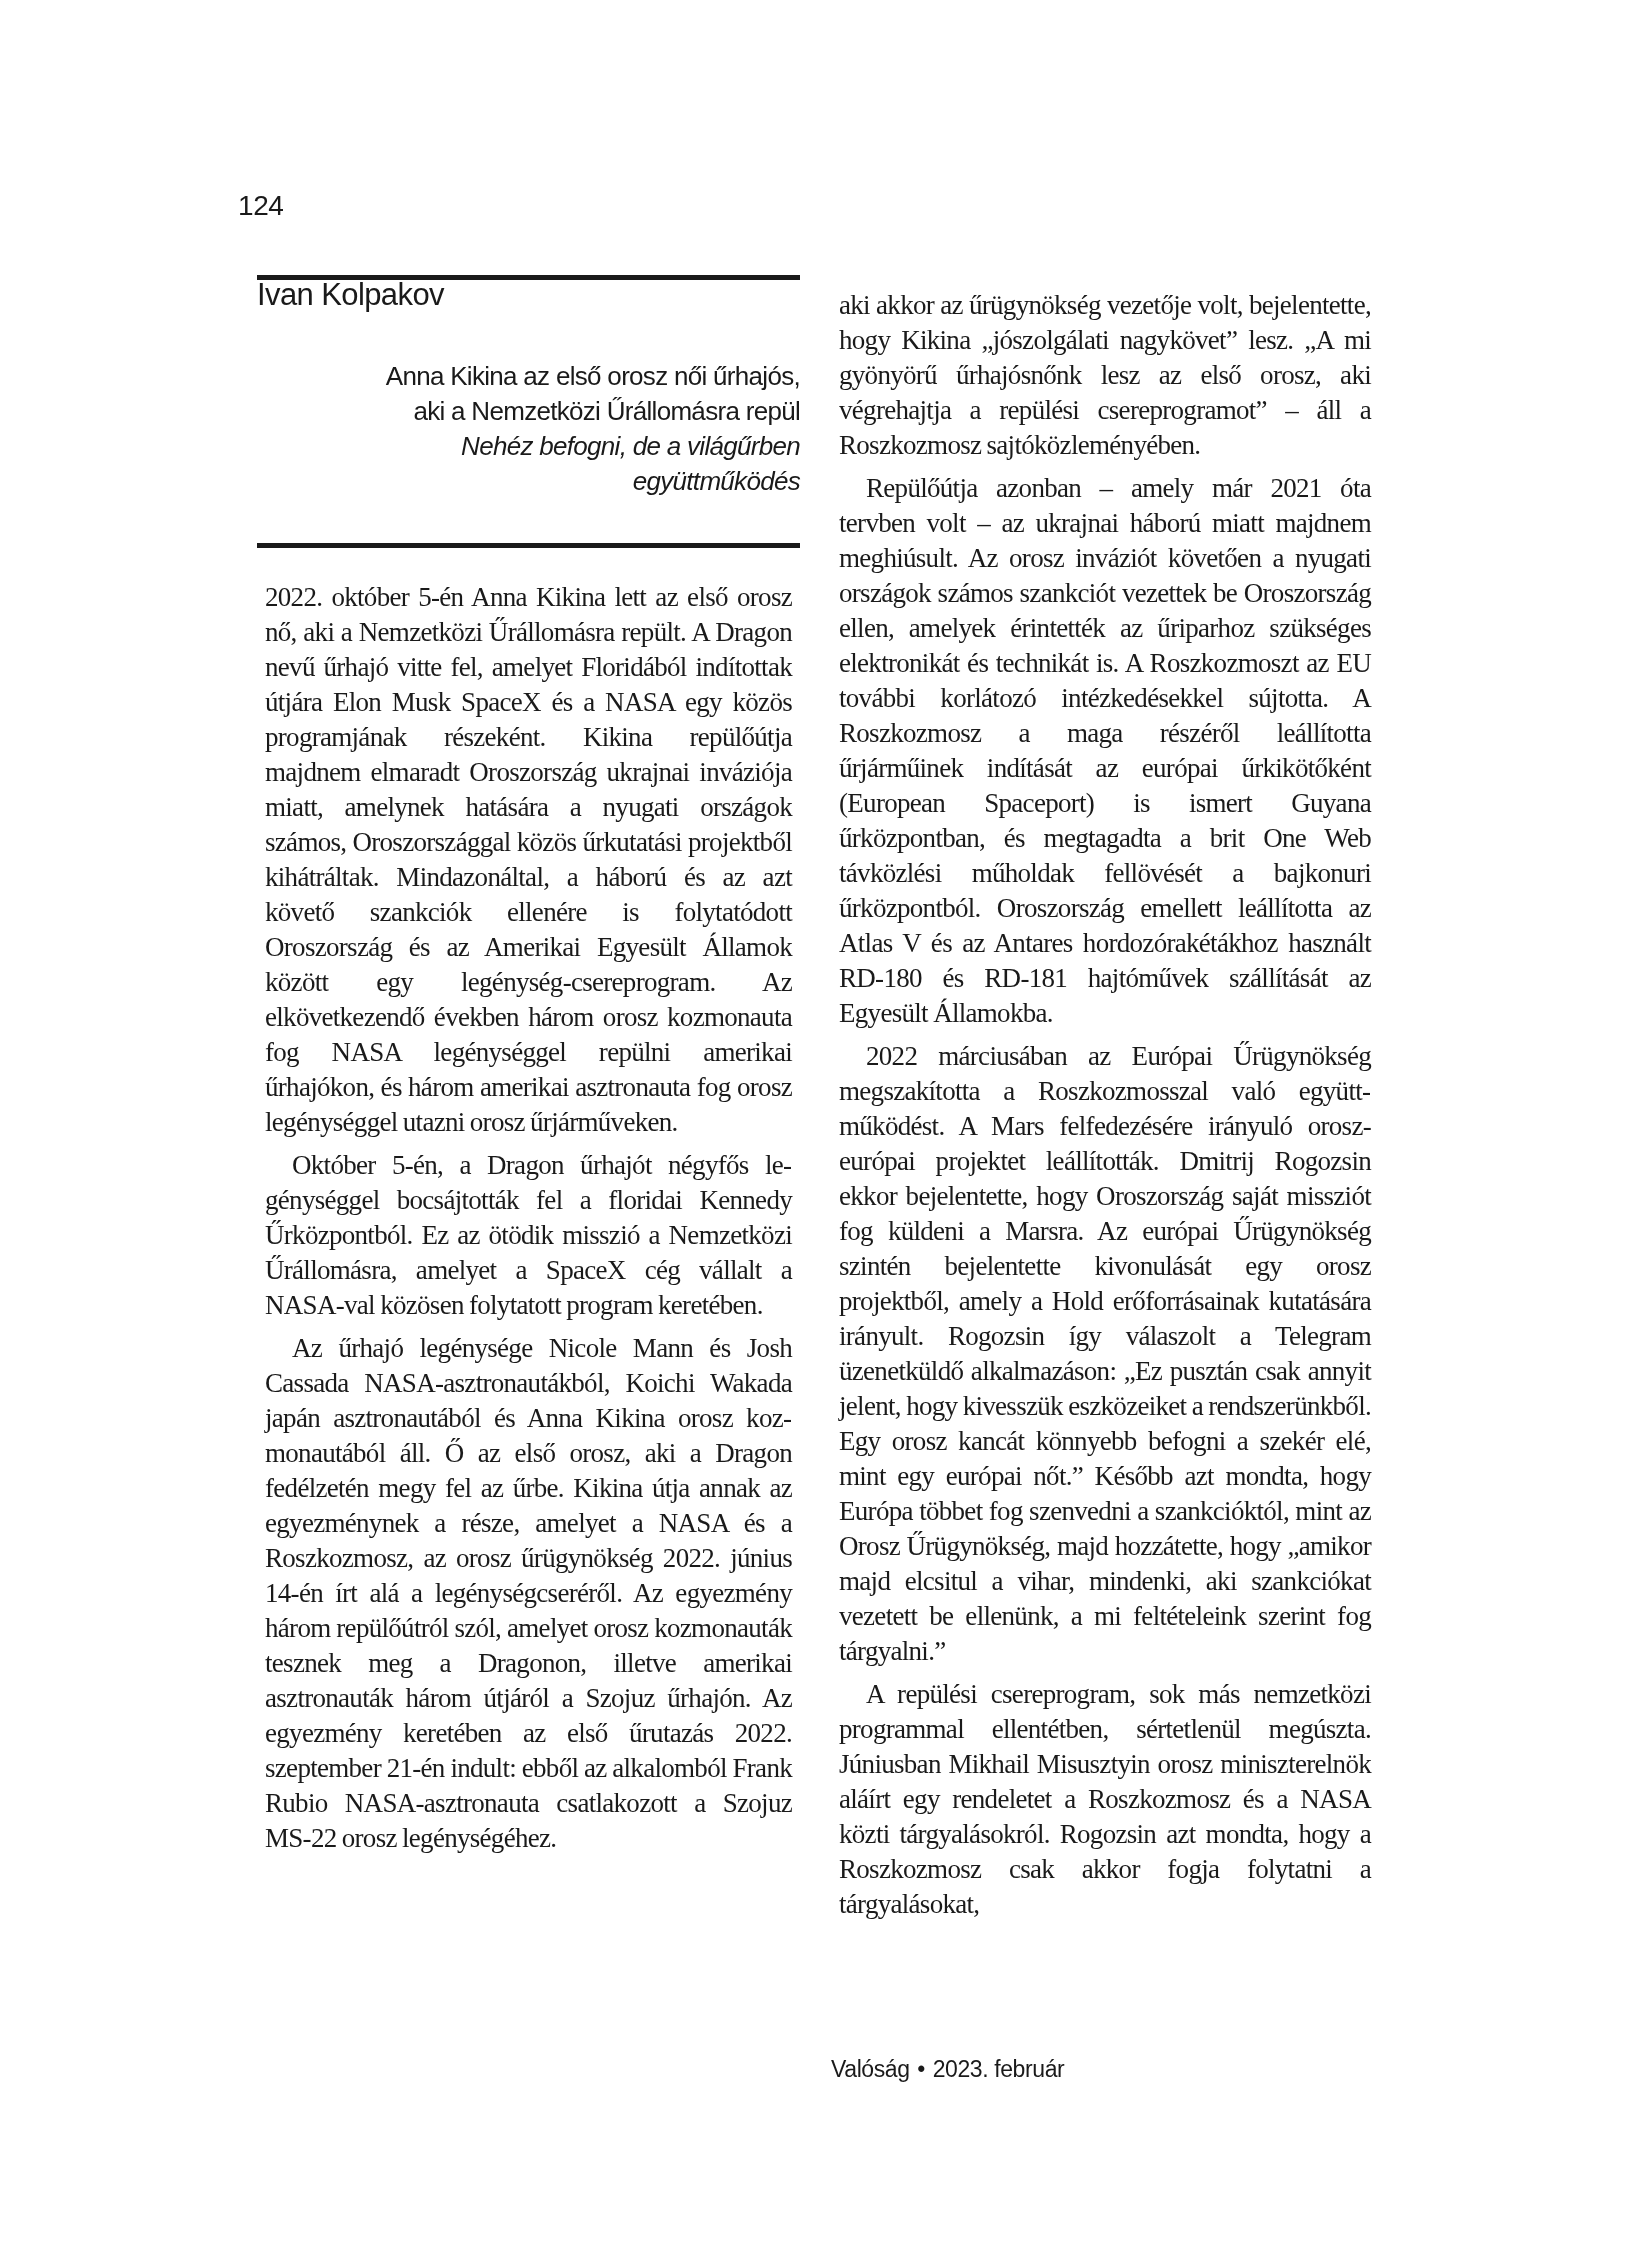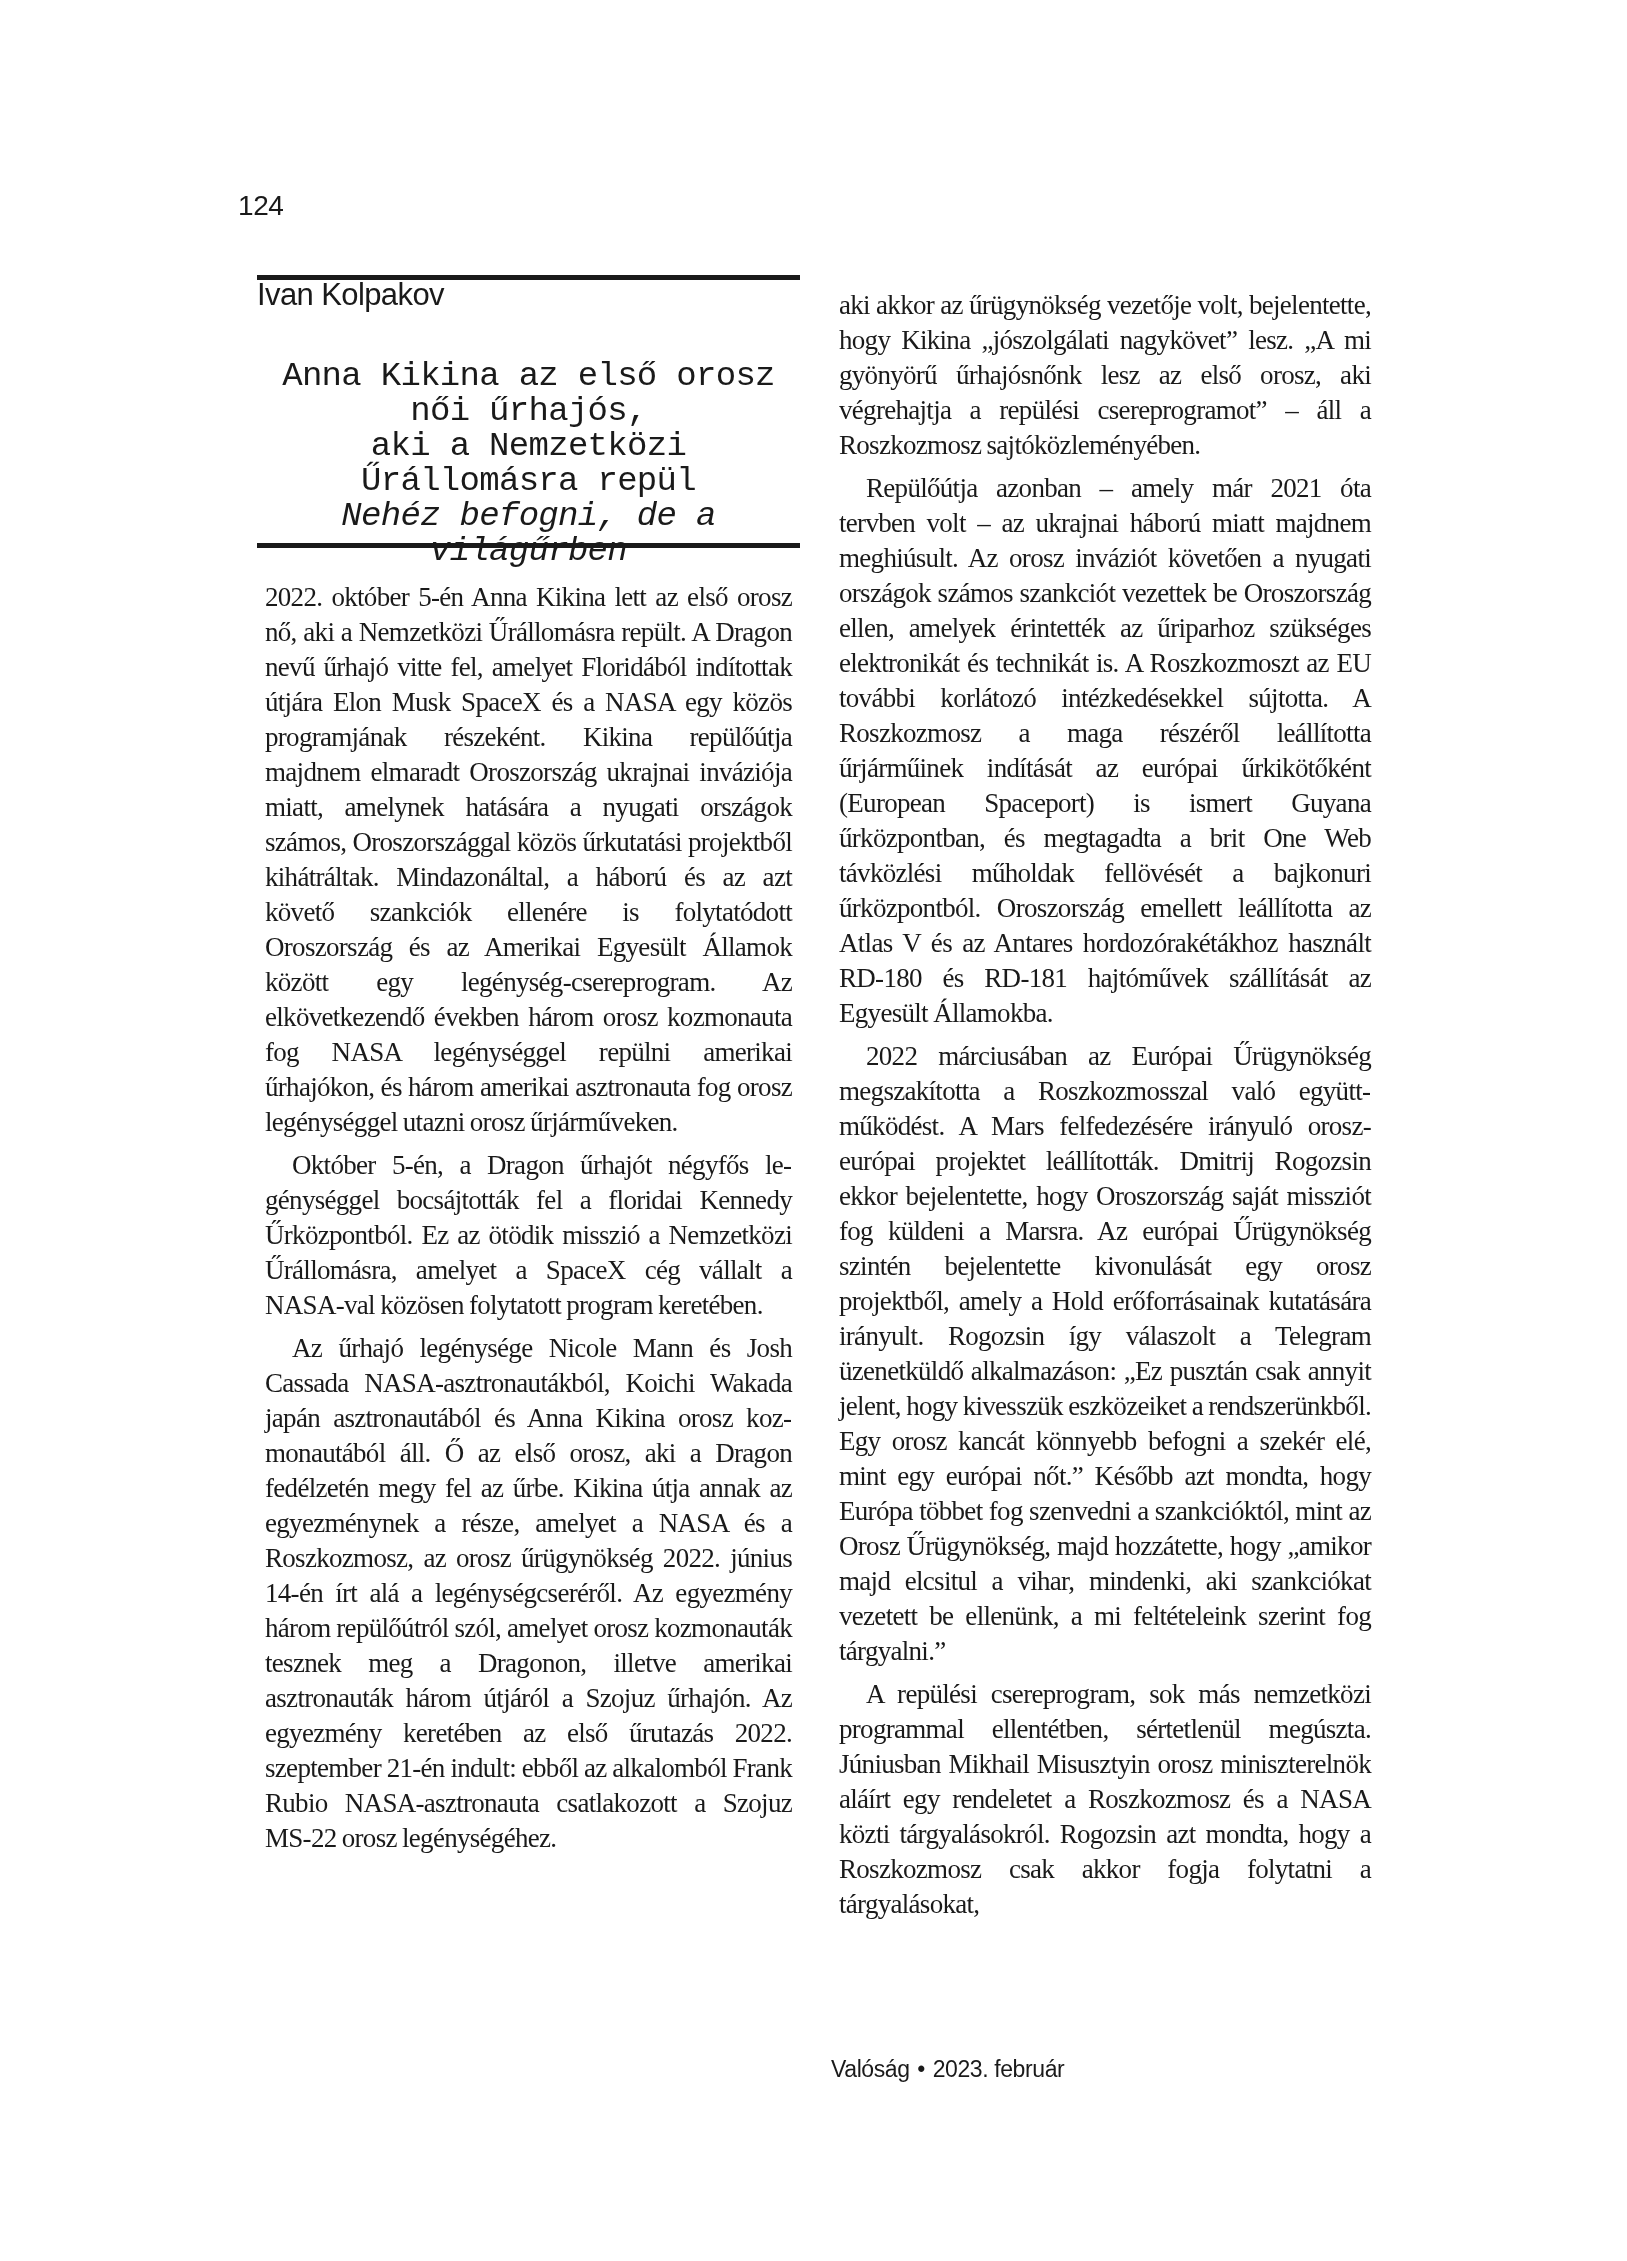--- a/index.html
+++ b/index.html
@@ -9,22 +9,22 @@
     font-family: "Liberation Sans", sans-serif; font-size: 28px; letter-spacing: -0.4px;
   }
   .rule { height: 4.6px; background: #1a1a1a; width: 543px; }
   .rule-top { position: absolute; left: 257px; top: 275px; }
   .rule-bottom { position: absolute; left: 257px; top: 543px; }
   .author {
     position: absolute; left: 257px; top: 277px;
     font-family: "Liberation Sans", sans-serif; font-size: 31px; letter-spacing: -0.6px;
   }
   .headline {
-    position: absolute; left: 257px; top: 359px; width: 543px; text-align: center;
-    font-family: Liberation Mono, monospace; font-size: 34px; line-height: 35px; letter-spacing: -0.7px;
+    position: absolute; left: 257px; top: 359px; width: 543px; text-align: right;
+    font-family: Liberation Sans, sans-serif; font-size: 26px; line-height: 35px; letter-spacing: -0.7px;
   }
   .headline .title-line { display: block; }
   .headline .sub-line { display: block; font-style: italic; }
   .body-text {
     font-family: "Liberation Serif", serif; font-size: 27px; line-height: 35px;
     text-align: justify; letter-spacing: -0.7px; word-spacing: -0.8px;
     hyphens: manual;
   }
   .body-text p { margin: 8px; }
   .body-text p.indent { text-indent: 27px; }
@@ -42,20 +42,21 @@
 <div class="page-number">124</div>
 
 <div class="rule rule-top"></div>
 
 <div class="author">Ivan Kolpakov</div>
 
 <div class="headline">
   <span class="title-line">Anna Kikina az első orosz női űrhajós,</span>
   <span class="title-line">aki a Nemzetközi Űrállomásra repül</span>
   <span class="sub-line">Nehéz befogni, de a világűrben</span>
+  <span class="sub-line">együttműködés</span>
 </div>
 
 <div class="rule rule-bottom"></div>
 
 <div class="body-text left-body">
   <p>2022. október 5-én Anna Kikina lett az első orosz nő, aki a Nemzetközi Űrállomásra repült. A Dragon nevű űrhajó vitte fel, amelyet Flori­dából indítottak útjára Elon Musk SpaceX és a NASA egy közös programjának részeként. Kikina repülőútja majdnem elmaradt Orosz­ország ukrajnai inváziója miatt, amelynek hatására a nyugati országok számos, Oroszor­szággal közös űrkutatási projektből kihátrál­tak. Mindazonáltal, a háború és az azt követő szankciók ellenére is folytatódott Oroszország és az Amerikai Egyesült Államok között egy legénység-csereprogram. Az elkövetkezendő években három orosz kozmonauta fog NASA legénységgel repülni amerikai űrhajókon, és három amerikai asztronauta fog orosz legény­séggel utazni orosz űrjárműveken.</p>
   <p class="indent">Október 5-én, a Dragon űrhajót négyfős le­génységgel bocsájtották fel a floridai Kennedy Űrközpontból. Ez az ötödik misszió a Nemzet­közi Űrállomásra, amelyet a SpaceX cég vállalt a NASA-val közösen folytatott program keretében.</p>
   <p class="indent">Az űrhajó legénysége Nicole Mann és Josh Cassada NASA-asztronautákból, Koichi Wakada japán asztronautából és Anna Kikina orosz koz­monautából áll. Ő az első orosz, aki a Dragon fedélzetén megy fel az űrbe. Kikina útja annak az egyezménynek a része, amelyet a NASA és a Roszkozmosz, az orosz űrügynökség 2022. június 14-én írt alá a legénységcseréről. Az egyezmény három repülőútról szól, amelyet orosz kozmo­nauták tesznek meg a Dragonon, illetve ameri­kai asztronauták három útjáról a Szojuz űrha­jón. Az egyezmény keretében az első űrutazás 2022. szeptember 21-én indult: ebből az alkalom­ból Frank Rubio NASA-asztronauta csatlakozott a Szojuz MS-22 orosz legénységéhez.</p>
 </div>
 

